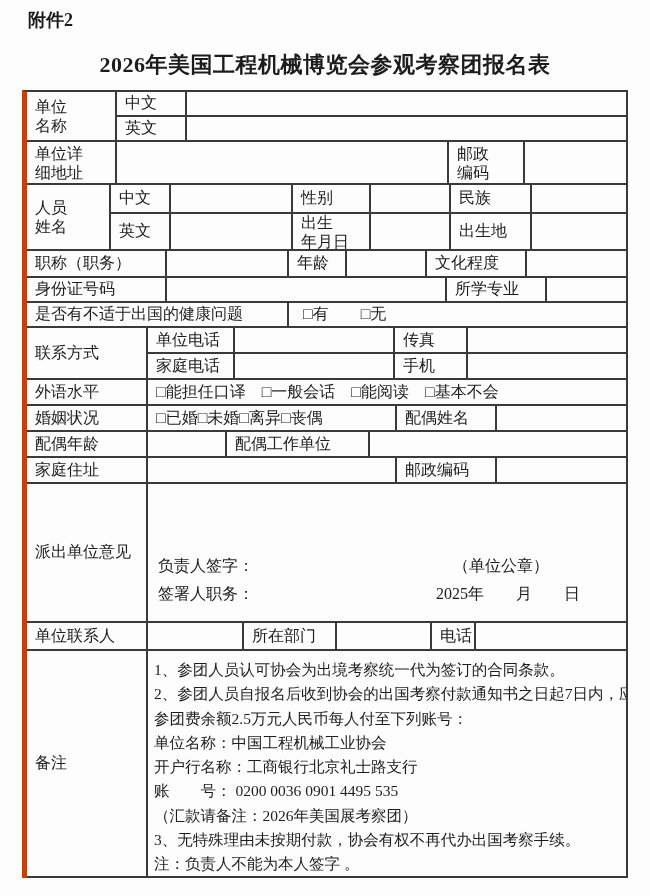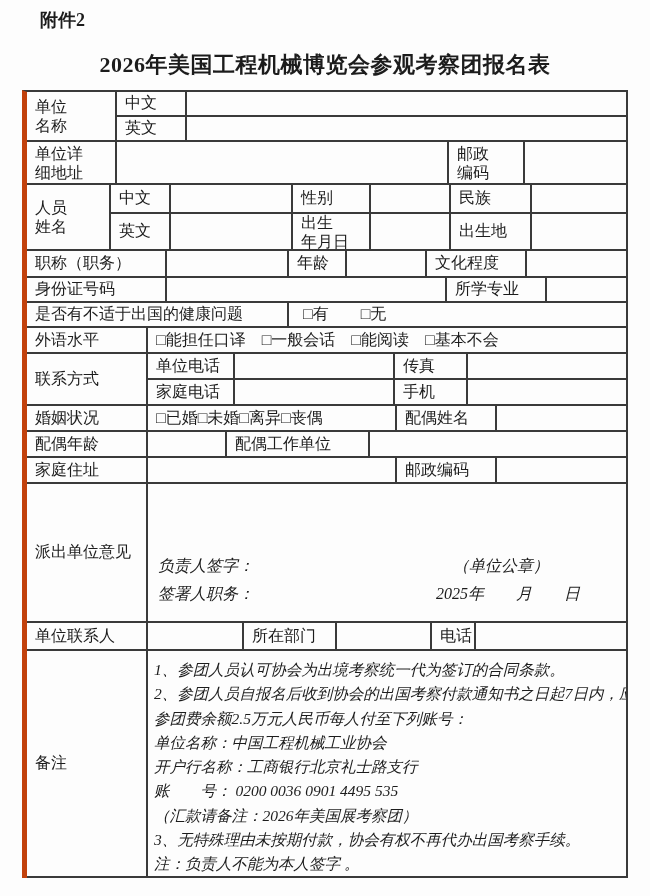--- a/index.html
+++ b/index.html
@@ -7,21 +7,21 @@
   body {
     width:650px; height:896px;
     font-family:"Liberation Serif","DejaVu Serif",serif;
     color:#1c1c1c;
     position:relative;
   }
   .page { width:650px; height:896px; background:#fdfdfd; overflow:hidden; }
 
   .attachment {
     position:absolute; left:28px; top:8px;
-    font-size:18px; font-weight:bold;margin-left:12px;
+    font-size:18px; font-weight:bold;
   }
   .title {
     position:absolute; left:0; top:50px; width:650px;
     text-align:center; font-size:22px; font-weight:bold;
     letter-spacing:0.5px;
   }
 
   .tbl {
     position:absolute; left:22px; top:90px; width:606px;
     border-top:2px solid #3a3a3a; border-left:5px solid #c2410c;
@@ -29,21 +29,21 @@
   }
   .row  { display:flex; }
   .col  { display:flex; flex-direction:column; }
   .cell {
     border-right:2px solid #3a3a3a; border-bottom:2px solid #3a3a3a;
     display:flex; align-items:center; padding-left:8px;
     overflow:hidden; white-space:nowrap;
   }
   .cell.fill { flex:1; }
   .cell.ml   { flex-direction:column; justify-content:center; align-items:flex-start; line-height:19px; }
-  .cell.nopad{ padding-left:0;font-style:italic; }
+  .cell.nopad{ padding-left:0; }
 
   
   .opinion-content { display:block; padding:68px 0 0 10px; }
   .sig-line { display:flex; height:28px; line-height:28px; }
   .sig-left { width:278px; }
   .remarks-content { display:block; padding:7px 6px 0 6px; line-height:24.3px; font-size:15.5px; }
   .remarks-content div { white-space:nowrap; }
 </style>
 </head>
 <body>
@@ -127,41 +127,41 @@
       <div class="cell" style="width:280px"></div>
       <div class="cell" style="width:100px">所学专业</div>
       <div class="cell fill"></div>
     </div>
 
     <div class="row" style="height:25px">
       <div class="cell" style="width:262px">是否有不适于出国的健康问题</div>
       <div class="cell fill" style="padding-left:14px">□有　　□无</div>
     </div>
 
-    <div class="row" style="height:26px">
-      <div class="cell" style="width:121px">外语水平</div>
-      <div class="cell fill">□能担任口译　□一般会话　□能阅读　□基本不会</div>
-    </div>
-
     <div class="row" style="height:52px">
       <div class="cell" style="width:121px">联系方式</div>
       <div class="col" style="flex:1">
         <div class="row" style="height:26px">
           <div class="cell" style="width:87px">单位电话</div>
           <div class="cell" style="width:160px"></div>
           <div class="cell" style="width:73px">传真</div>
           <div class="cell fill"></div>
         </div>
         <div class="row" style="height:26px">
           <div class="cell" style="width:87px">家庭电话</div>
           <div class="cell" style="width:160px"></div>
           <div class="cell" style="width:73px">手机</div>
           <div class="cell fill"></div>
         </div>
       </div>
+    </div>
+
+    <div class="row" style="height:26px">
+      <div class="cell" style="width:121px">外语水平</div>
+      <div class="cell fill">□能担任口译　□一般会话　□能阅读　□基本不会</div>
     </div>
 
     <div class="row" style="height:26px">
       <div class="cell" style="width:121px">婚姻状况</div>
       <div class="cell" style="width:249px">□已婚□未婚□离异□丧偶</div>
       <div class="cell" style="width:100px">配偶姓名</div>
       <div class="cell fill"></div>
     </div>
 
     <div class="row" style="height:26px">

